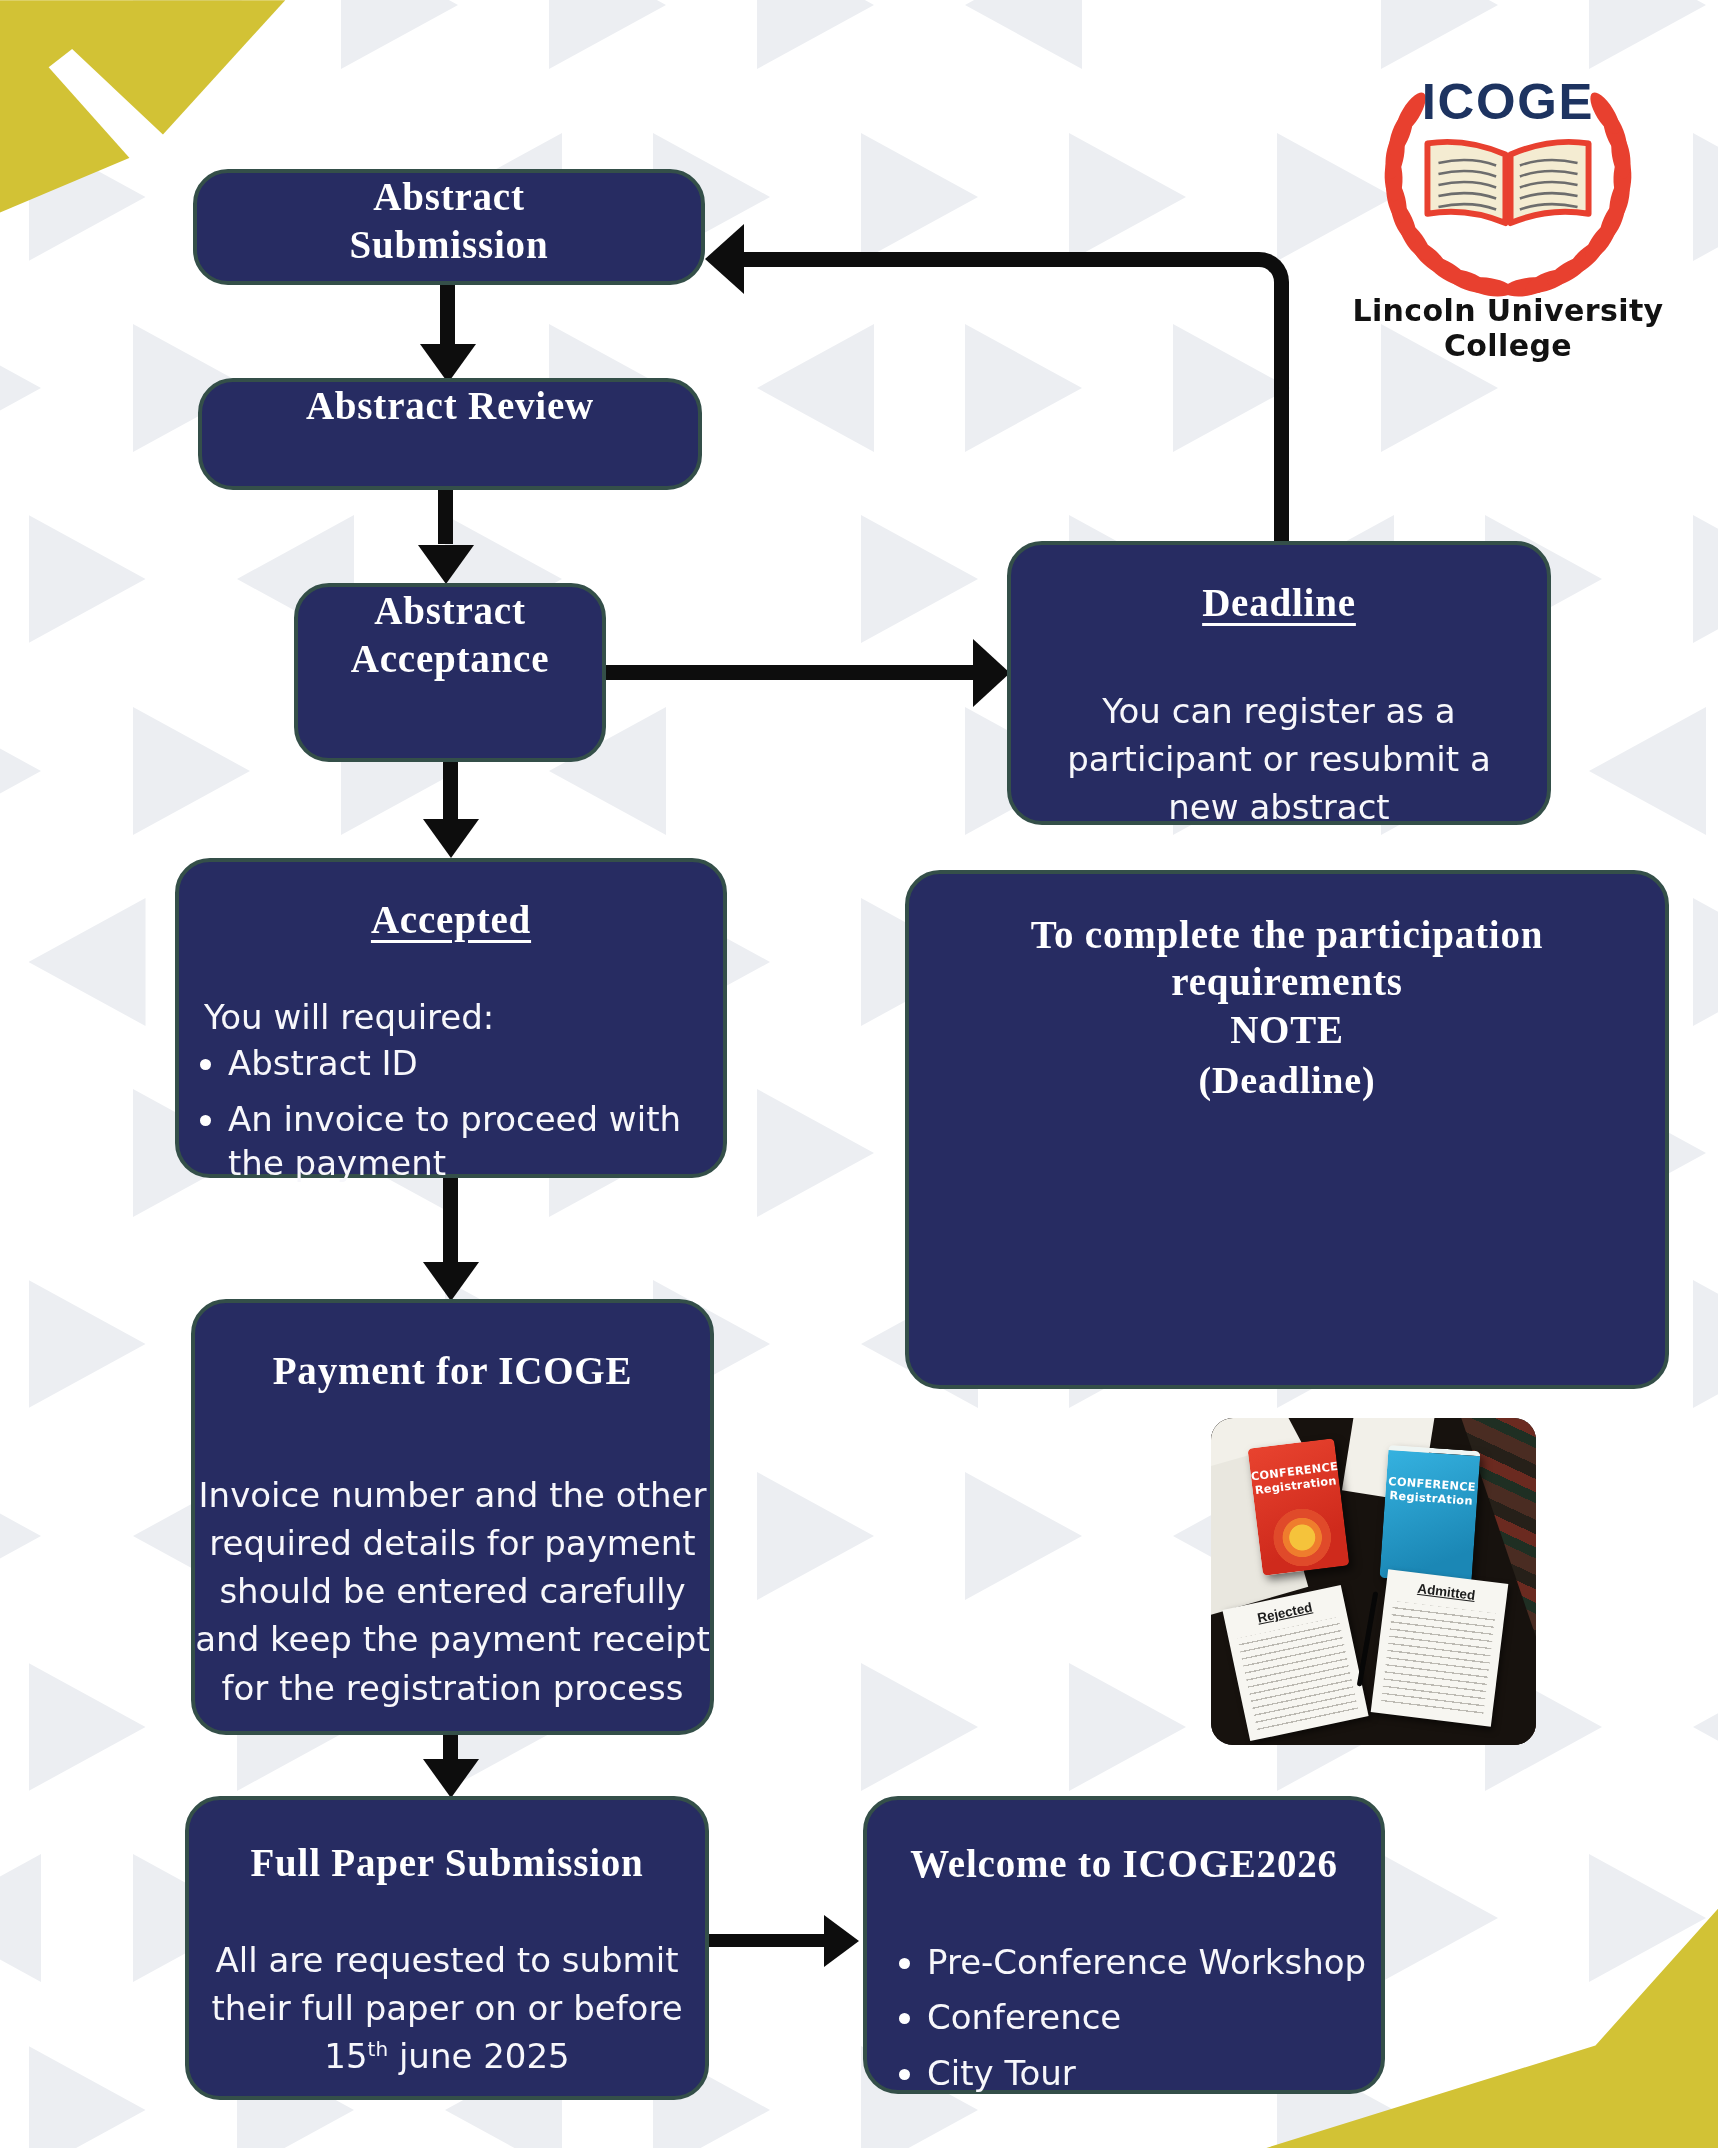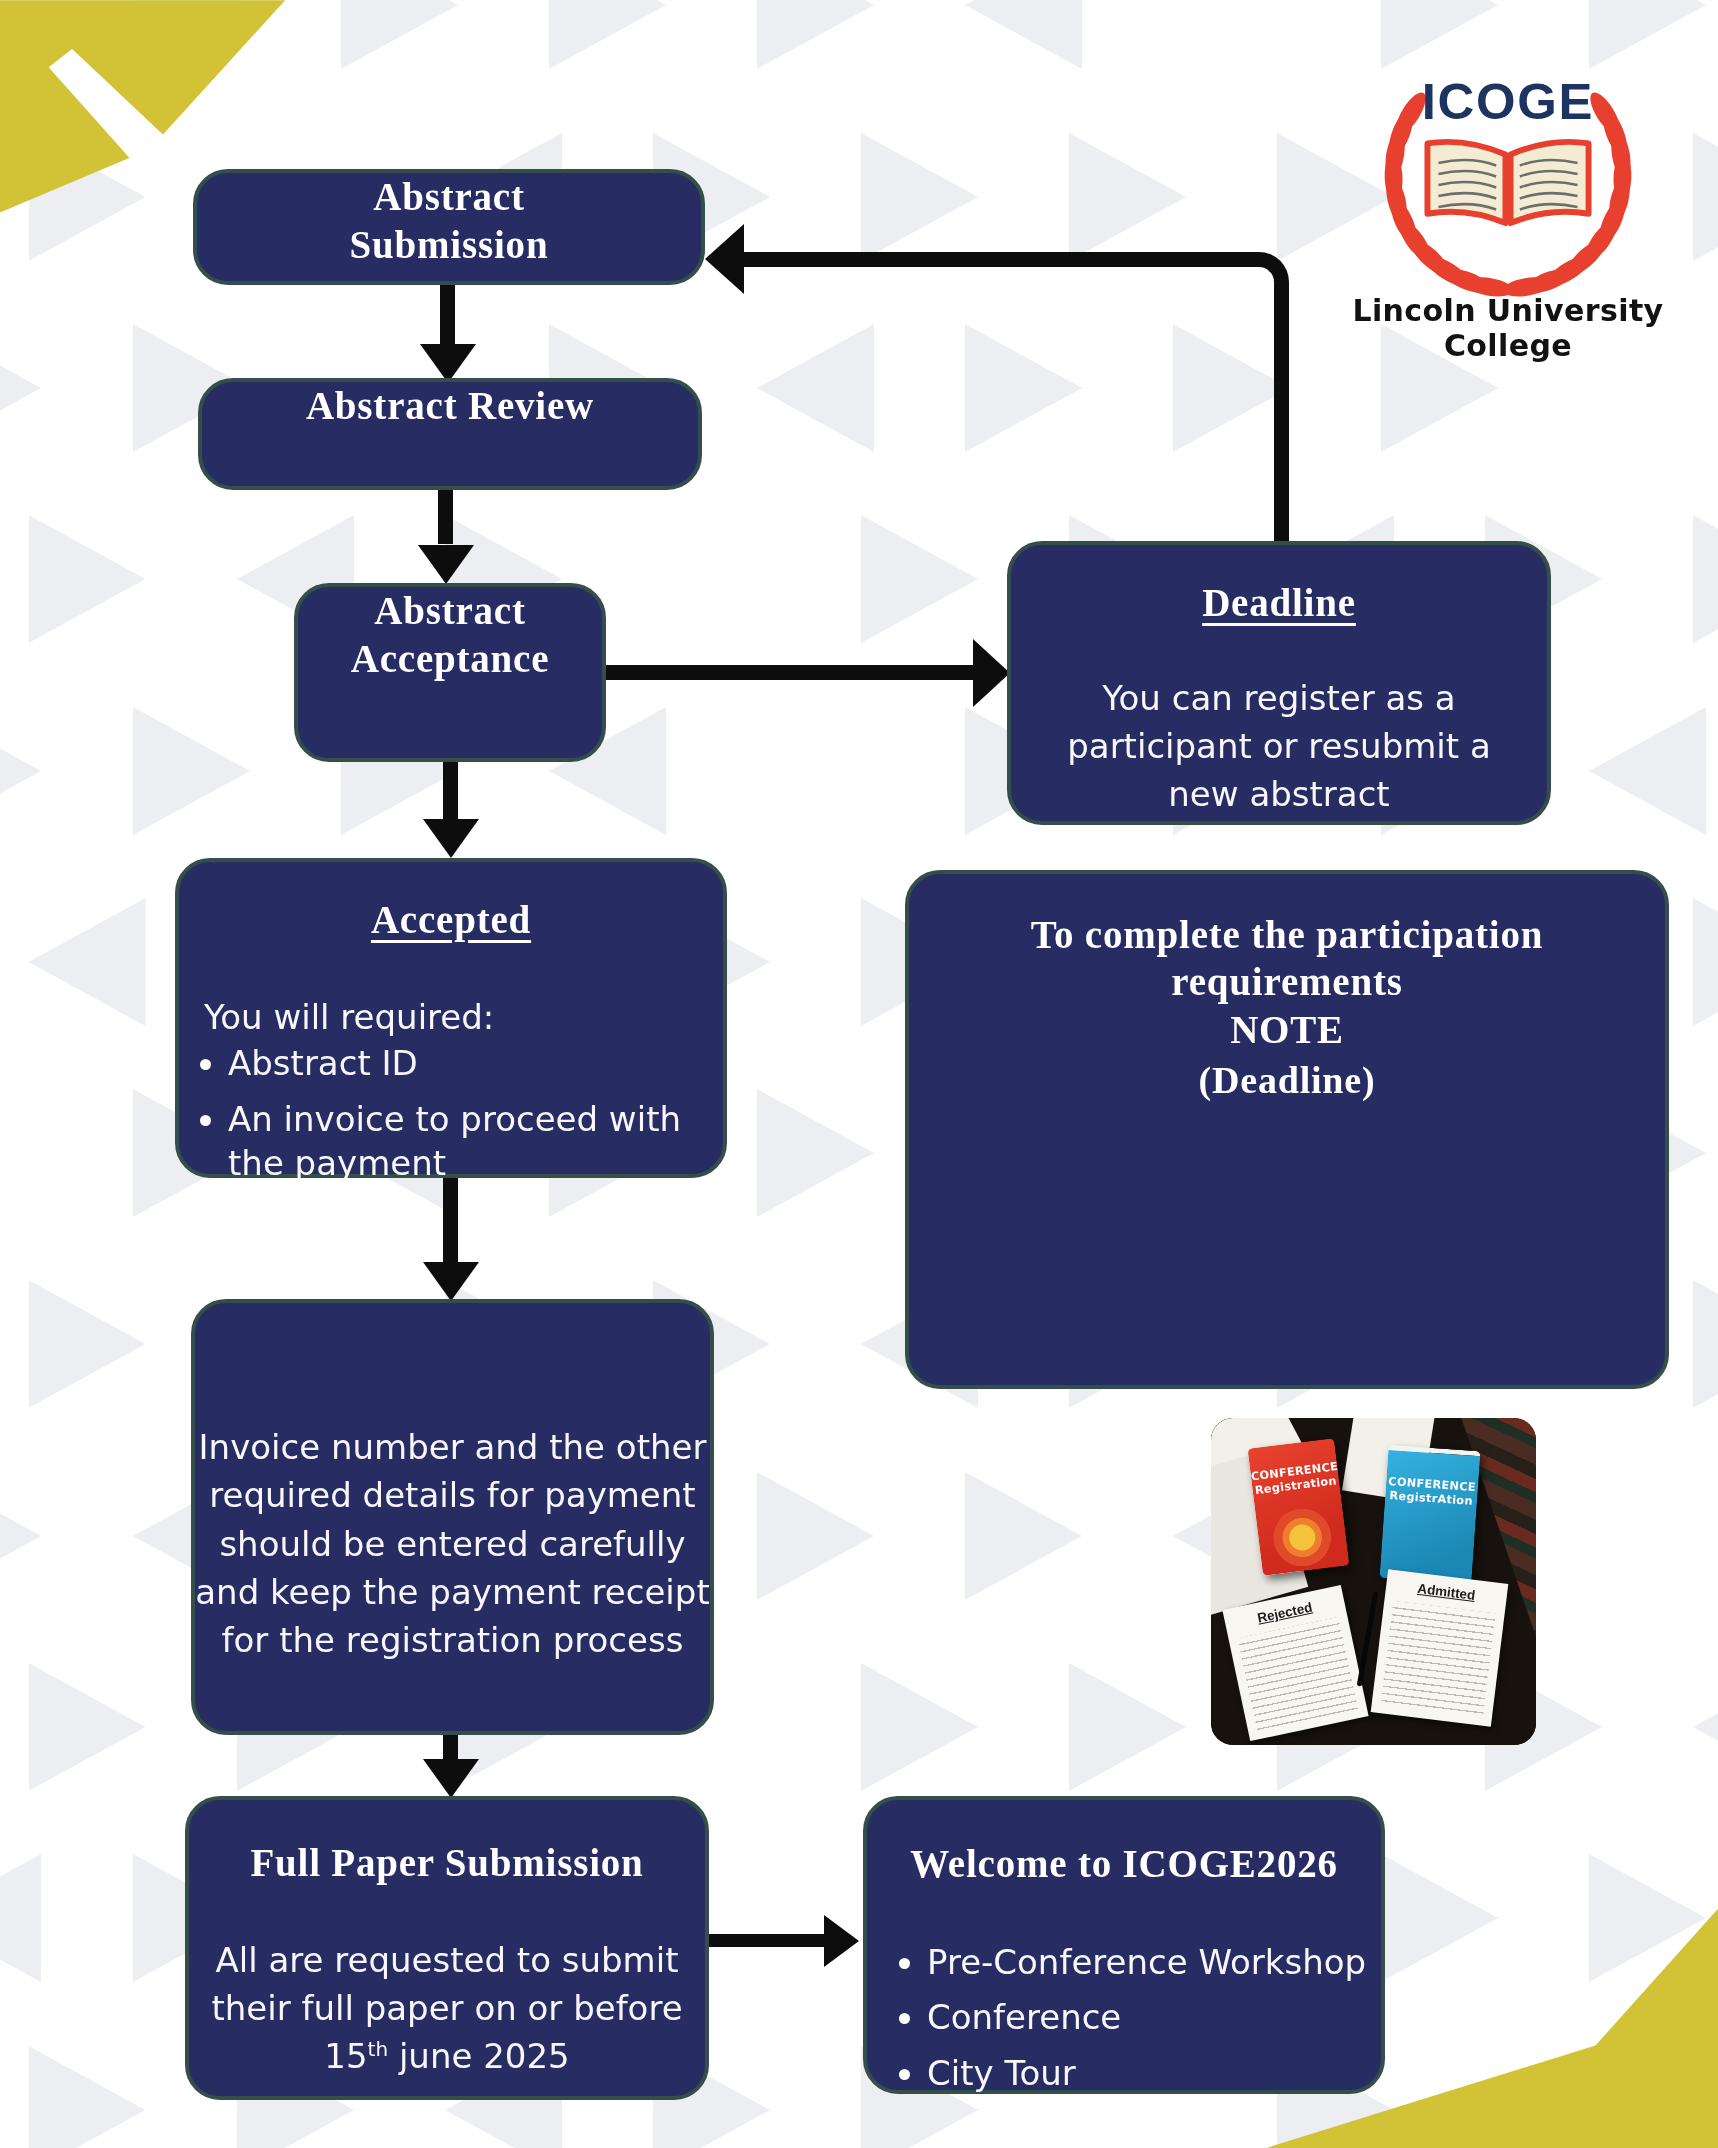--- a/index.html
+++ b/index.html
@@ -304,21 +304,21 @@
   <div class="title">Abstract Review</div>
 </div>
 
 <div class="fbox center-flex" style="left:294px;top:583px;width:312px;height:179px;">
   <div class="title">Abstract
 Acceptance</div>
 </div>
 
 <div class="fbox" style="left:1007px;top:541px;width:544px;height:284px;padding-top:34px;">
   <div class="title u">Deadline</div>
-  <div class="body-sans" style="margin-top:47px;">You can register as a
+  <div class="body-sans" style="margin-top:60px;">You can register as a
 participant or resubmit a
 new abstract</div>
 </div>
 
 <div class="fbox" style="left:175px;top:858px;width:552px;height:320px;padding-top:34px;">
   <div class="title u">Accepted</div>
   <div class="body-sans" style="margin-top:49px;text-align:left;padding-left:25px;">You will required:</div>
   <ul class="blist">
     <li>Abstract ID</li>
     <li>An invoice to proceed with
@@ -327,20 +327,21 @@
 </div>
 
 <div class="fbox" style="left:905px;top:870px;width:764px;height:519px;padding-top:35px;">
   <div class="title" style="margin-top:1.7px;">To complete the participation
 requirements</div>
   <div class="title">NOTE</div>
   <div class="title" style="margin-top:3.4px;font-size:38px;">(Deadline)</div>
 </div>
 
 <div class="fbox" style="left:191px;top:1299px;width:523px;height:436px;padding-top:44px;">
+  <div class="title">Payment for ICOGE</div>
   <div class="body-sans" style="margin-top:76px;">Invoice number and the other
 required details for payment
 should be entered carefully
 and keep the payment receipt
 for the registration process</div>
 </div>
 
 <div class="fbox" style="left:185px;top:1796px;width:524px;height:304px;padding-top:39px;">
   <div class="title">Full Paper Submission</div>
   <div class="body-sans" style="margin-top:49px;"><span class="ml">All are requested to submit

